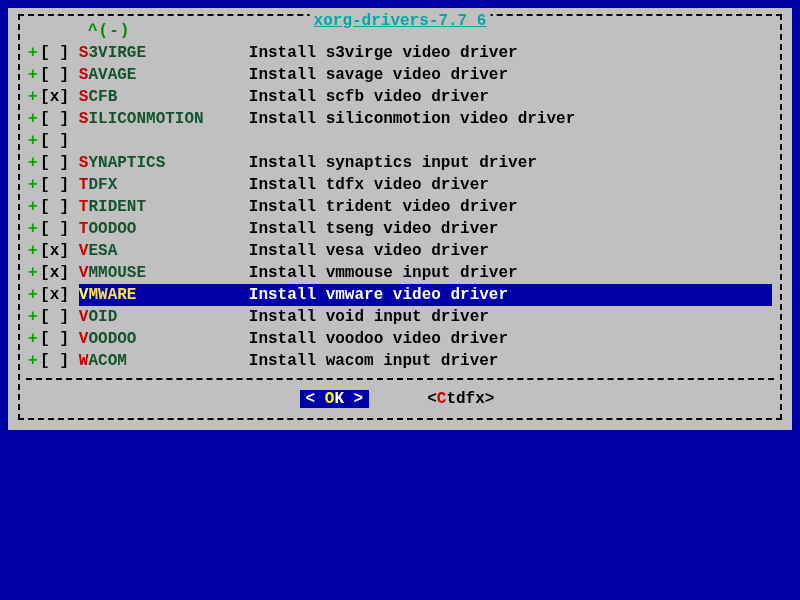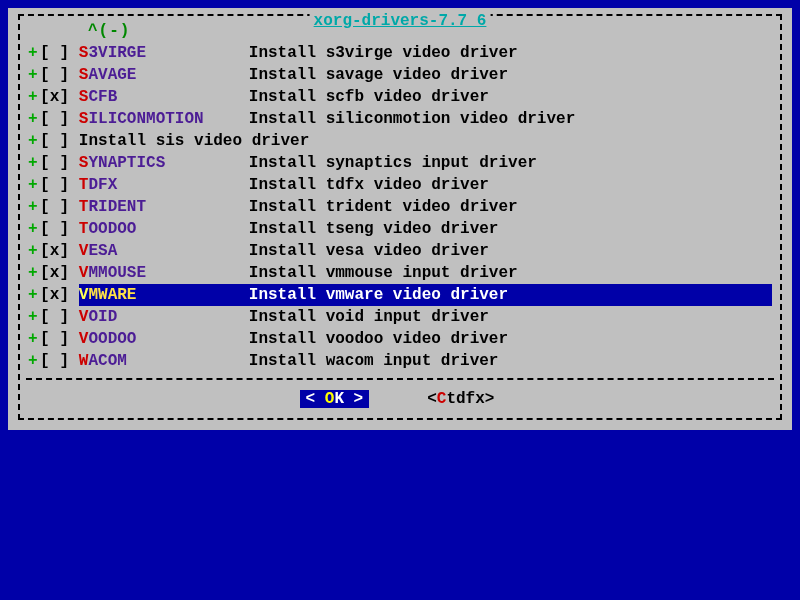--- a/index.html
+++ b/index.html
@@ -52,21 +52,21 @@
   .row {
     display: flex;
     align-items: baseline;
     line-height: 22px;
     height: 22px;
     white-space: pre;
   }
   .plus { color: #00a800; width: 12px; }
   .bracket { color: #000; }
   .mark { color: #000; display:inline-block; width:10px; text-align:center;}
-  .name { color: #4c1d95; }
+  .name { color: #14532d; }
   .redchar { color: #cc0000; }
   .namecell { display:inline-block; width: 170px; }
   .desc { color: #000000; flex:1; }
   .row.selected .namecell { background:#0000a8; color:#fff; }
   .row.selected .namecell .name { color:#fde047; }
   .row.selected .namecell .redchar { color:#ffff55; }
   .row.selected .desc { background:#0000a8; color:#fff; }
   .hr { border-top: 2px dashed #000; margin: 6px -2px; }
   .buttons {
     display:flex;
@@ -89,21 +89,21 @@
 
 <div class="screen">
   <div class="outer-border">
     <div class="title">xorg-drivers-7.7_6</div>
     <div class="scroll-hint">^(-)</div>
     <div class="list" id="list">
         <div class="row"><span class="plus">+</span><span class="bracket">[</span><span class="mark"> </span><span class="bracket">] </span><span class="namecell"><span class="redchar">S</span><span class="name">3VIRGE</span></span><span class="desc">Install s3virge video driver</span></div>
         <div class="row"><span class="plus">+</span><span class="bracket">[</span><span class="mark"> </span><span class="bracket">] </span><span class="namecell"><span class="redchar">S</span><span class="name">AVAGE</span></span><span class="desc">Install savage video driver</span></div>
         <div class="row"><span class="plus">+</span><span class="bracket">[</span><span class="mark">x</span><span class="bracket">] </span><span class="namecell"><span class="redchar">S</span><span class="name">CFB</span></span><span class="desc">Install scfb video driver</span></div>
         <div class="row"><span class="plus">+</span><span class="bracket">[</span><span class="mark"> </span><span class="bracket">] </span><span class="namecell"><span class="redchar">S</span><span class="name">ILICONMOTION</span></span><span class="desc">Install siliconmotion video driver</span></div>
-        <div class="row"><span class="plus">+</span><span class="bracket">[</span><span class="mark"> </span><span class="bracket">] </span><span class="desc">Install sis video driver</span></div>
+        <div class="row"><span class="plus">+</span><span class="bracket">[</span><span class="mark"> </span><span class="bracket">] </span></div>
         <div class="row"><span class="plus">+</span><span class="bracket">[</span><span class="mark"> </span><span class="bracket">] </span><span class="namecell"><span class="redchar">S</span><span class="name">YNAPTICS</span></span><span class="desc">Install synaptics input driver</span></div>
         <div class="row"><span class="plus">+</span><span class="bracket">[</span><span class="mark"> </span><span class="bracket">] </span><span class="namecell"><span class="redchar">T</span><span class="name">DFX</span></span><span class="desc">Install tdfx video driver</span></div>
         <div class="row"><span class="plus">+</span><span class="bracket">[</span><span class="mark"> </span><span class="bracket">] </span><span class="namecell"><span class="redchar">T</span><span class="name">RIDENT</span></span><span class="desc">Install trident video driver</span></div>
         <div class="row"><span class="plus">+</span><span class="bracket">[</span><span class="mark"> </span><span class="bracket">] </span><span class="namecell"><span class="redchar">T</span><span class="name">OODOO</span></span><span class="desc">Install tseng video driver</span></div>
         <div class="row"><span class="plus">+</span><span class="bracket">[</span><span class="mark">x</span><span class="bracket">] </span><span class="namecell"><span class="redchar">V</span><span class="name">ESA</span></span><span class="desc">Install vesa video driver</span></div>
         <div class="row"><span class="plus">+</span><span class="bracket">[</span><span class="mark">x</span><span class="bracket">] </span><span class="namecell"><span class="redchar">V</span><span class="name">MMOUSE</span></span><span class="desc">Install vmmouse input driver</span></div>
         <div class="row selected"><span class="plus">+</span><span class="bracket">[</span><span class="mark">x</span><span class="bracket">] </span><span class="namecell"><span class="redchar">V</span><span class="name">MWARE</span></span><span class="desc">Install vmware video driver</span></div>
         <div class="row"><span class="plus">+</span><span class="bracket">[</span><span class="mark"> </span><span class="bracket">] </span><span class="namecell"><span class="redchar">V</span><span class="name">OID</span></span><span class="desc">Install void input driver</span></div>
         <div class="row"><span class="plus">+</span><span class="bracket">[</span><span class="mark"> </span><span class="bracket">] </span><span class="namecell"><span class="redchar">V</span><span class="name">OODOO</span></span><span class="desc">Install voodoo video driver</span></div>
         <div class="row"><span class="plus">+</span><span class="bracket">[</span><span class="mark"> </span><span class="bracket">] </span><span class="namecell"><span class="redchar">W</span><span class="name">ACOM</span></span><span class="desc">Install wacom input driver</span></div>

